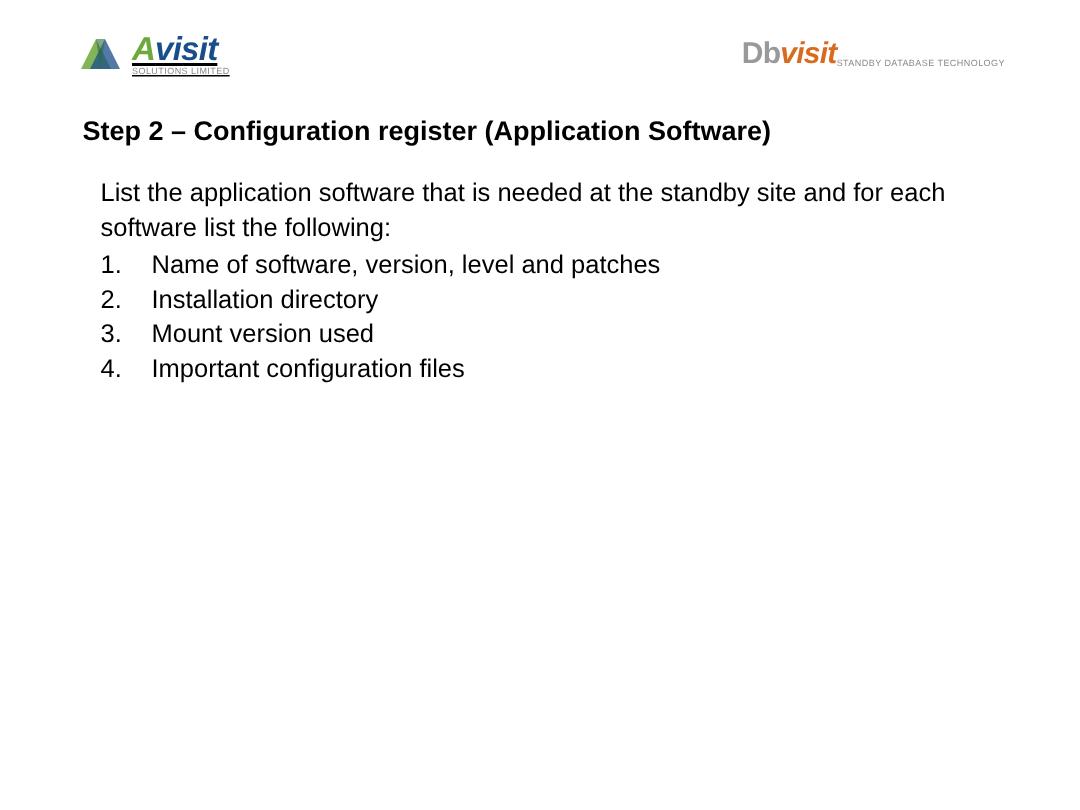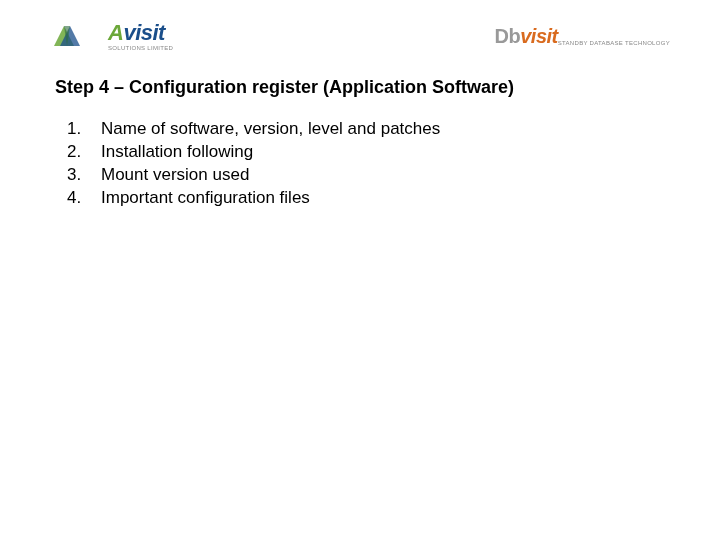--- a/index.html
+++ b/index.html
@@ -12,21 +12,22 @@
     }
     .header {
       display: flex;
       justify-content: space-between;
       align-items: center;
       padding: 20px 50px 10px 50px;
     }
     .logo-left {
       display: flex;
       align-items: center;
-      gap: 22px;
+      gap: 2px;
+      text-decoration: underline;
     }
     .avisit-mark {
       width: 36px;
       height: 32px;
       position: relative;
     }
     .avisit-text {
       display: flex;
       flex-direction: column;
       line-height: 1;
@@ -113,30 +114,31 @@
   </div>
   <div class="logo-right">
     <div class="dbvisit-name">
       <span class="db-d">Db</span><span class="db-visit">visit</span>
     </div>
     <div class="dbvisit-tag">STANDBY DATABASE TECHNOLOGY</div>
   </div>
 </div>
 
 <div class="content">
-  <div class="title">Step 4 – Configuration register (Application Software)</div>
+  <div class="title">Step 2 – Configuration register (Application Software)</div>
   <div class="body-text">
+    <div class="intro">List the application software that is needed at the standby site and for each software list the following:</div>
     <ul class="list">
       <li>
         <span class="list-num">1.</span>
         <span>Name of software, version, level and patches</span>
       </li>
       <li>
         <span class="list-num">2.</span>
-        <span>Installation following</span>
+        <span>Installation directory</span>
       </li>
       <li>
         <span class="list-num">3.</span>
         <span>Mount version used</span>
       </li>
       <li>
         <span class="list-num">4.</span>
         <span>Important configuration files</span>
       </li>
     </ul>

